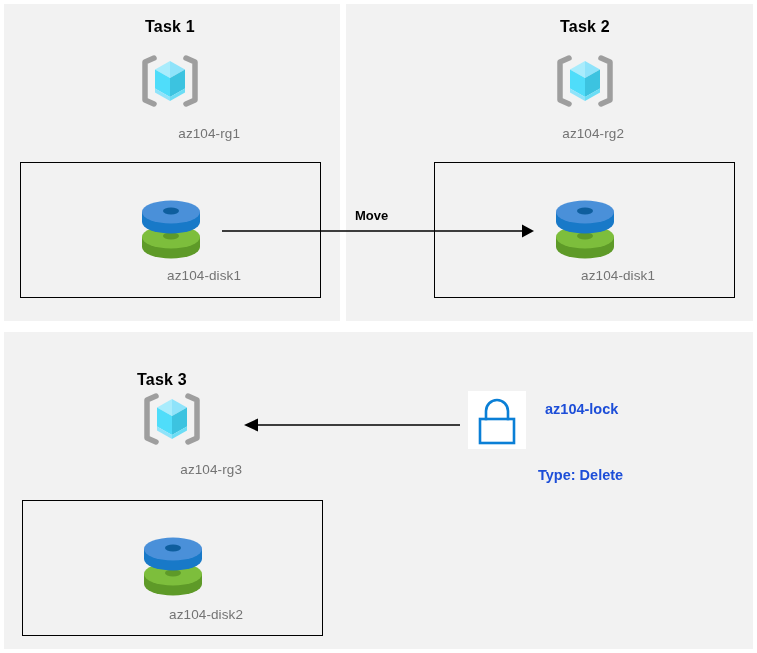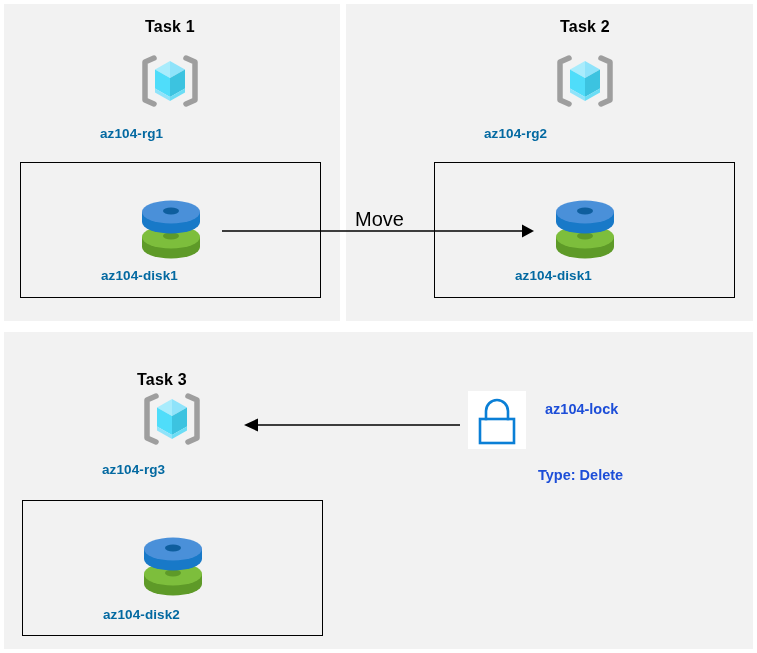--- a/index.html
+++ b/index.html
@@ -30,23 +30,23 @@
     font-size: 16px;
     font-weight: bold;
     color: #000000;
     text-align: center;
     white-space: nowrap;
     letter-spacing: 0.2px;
   }
   .res-label {
     position: absolute;
     font-size: 13.5px;
-    font-weight: bold;
-    color: #0369a1;
-    text-align: left;
+    font-weight: normal;
+    color: #737373;
+    text-align: right;
     white-space: nowrap;
     letter-spacing: 0.1px;
   }
 
   
   .resource-box {
     position: absolute;
     border: 1.6px solid #000000;
     background: transparent;
     box-sizing: border-box;
@@ -69,22 +69,22 @@
     height: 58px;
   }
   .lock-tile svg { display: block; }
 
   
   .arrow-svg { position: absolute; overflow: visible; }
 
   
   .move-label {
     position: absolute;
-    font-size: 20px;
-    font-weight: normal;
+    font-size: 13px;
+    font-weight: bold;
     color: #000000;
     white-space: nowrap;
   }
   .lock-text {
     position: absolute;
     font-size: 14.5px;
     font-weight: bold;
     color: #1d4ed8;
     white-space: nowrap;
     line-height: 21px;

